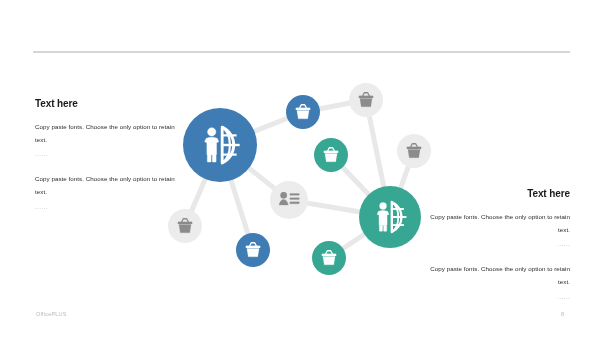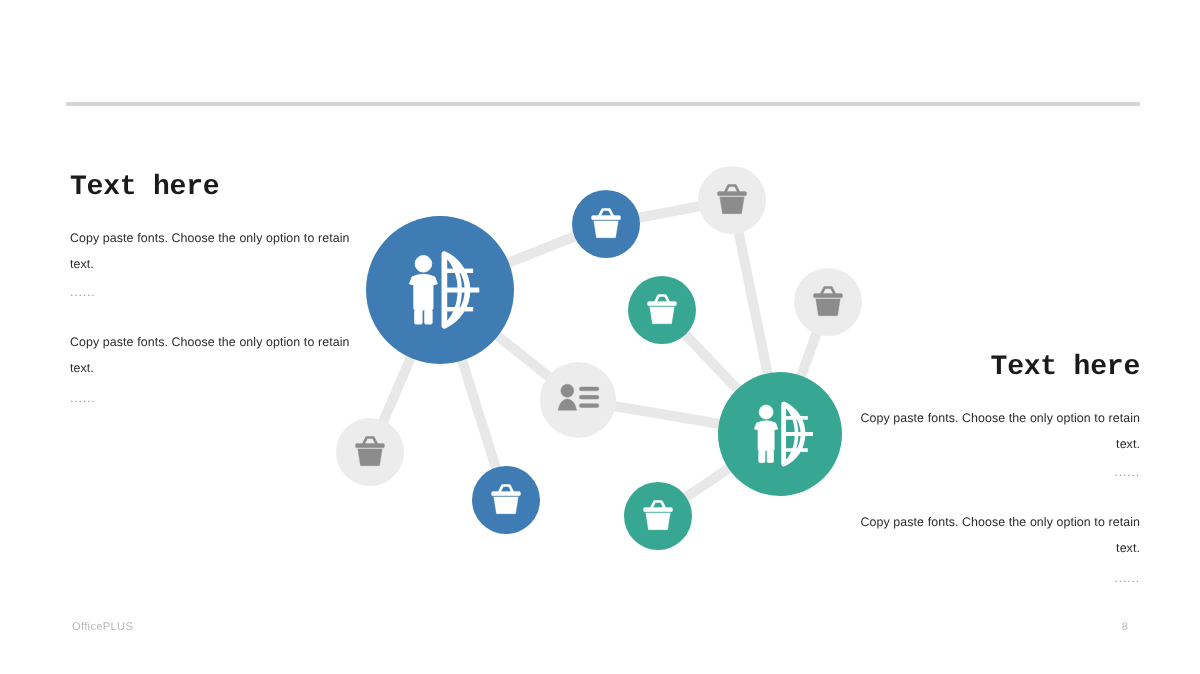--- a/index.html
+++ b/index.html
@@ -28,27 +28,26 @@
     background: #d6d6d8;
   }
   
   .text-block {
     position: absolute;
   }
   .block-left  { left: 35px;  top: 82px;  width: 142px; text-align: left; }
   .block-right { right: 30px; top: 172px; width: 142px; text-align: right; }
 
   .heading {
-    font-size: 14px;
+    font-size: 10px;
     font-weight: bold;
     color: #1a1a1a;
     letter-spacing: -0.1px;
-    margin: 4px 0 11px 0;
+    margin: 16px 0 11px 0;
     line-height: 1.2;
-    font-family: Liberation Mono, monospace;
   }
   .para {
     font-size: 6.2px;
     color: #2b2b2b;
     line-height: 2.05;
     margin: 0 0 3px 0;
     letter-spacing: 0.05px;
   }
   .dots {
     font-size: 6.2px;

